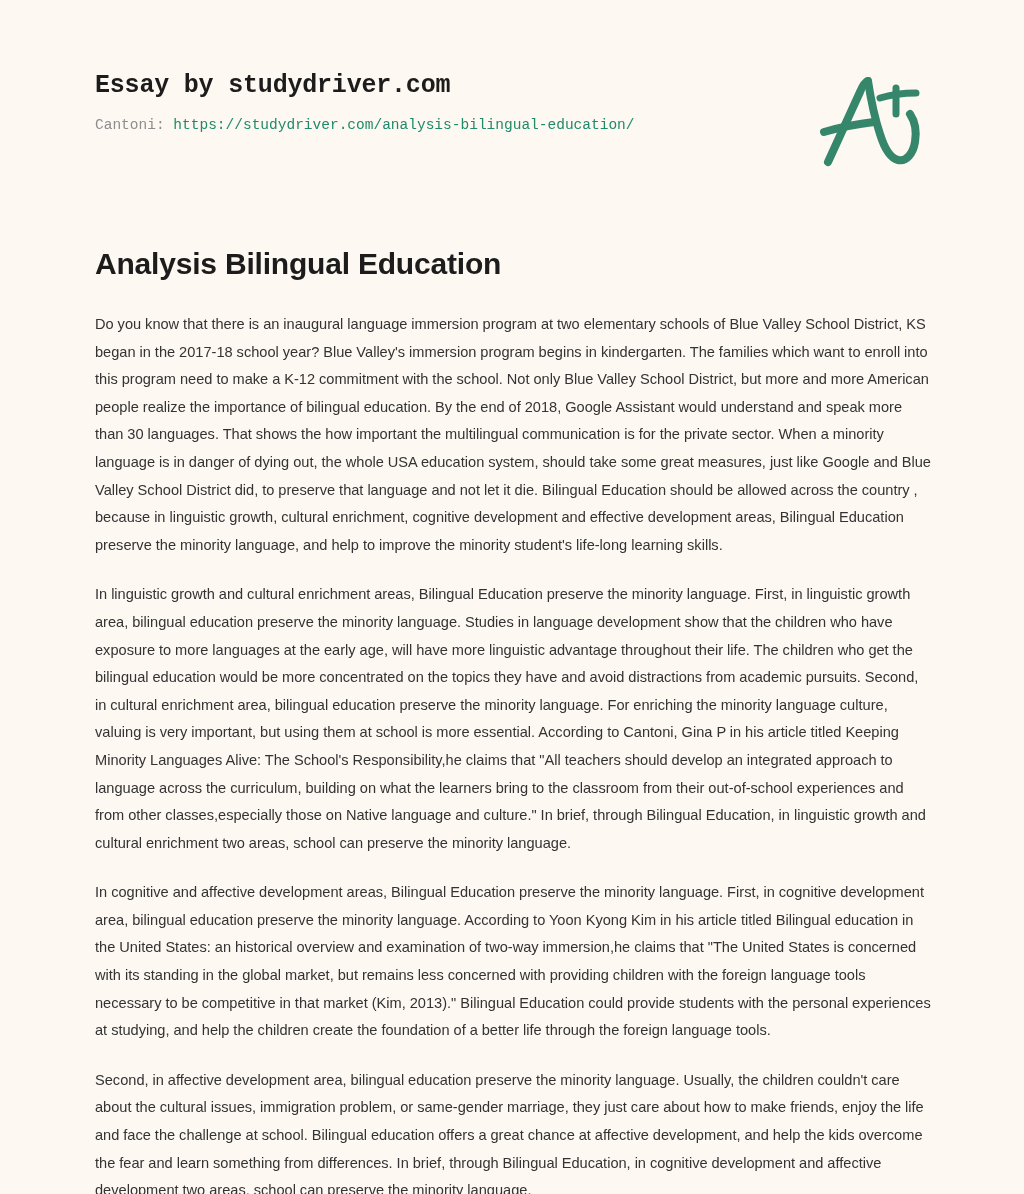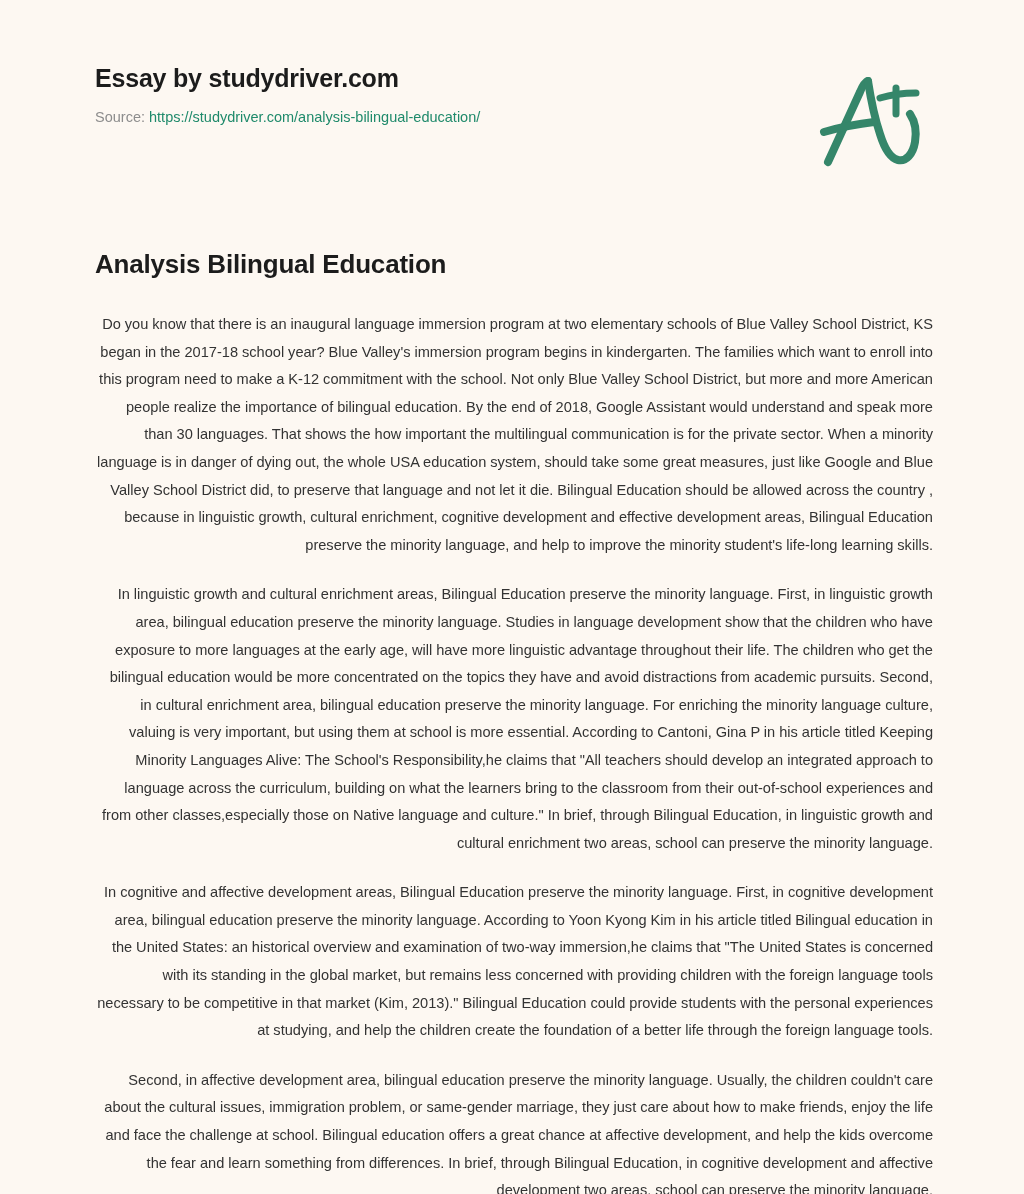--- a/index.html
+++ b/index.html
@@ -28,21 +28,22 @@
     position: absolute;
     left: 0;
     top: 0;
     width: 1024px;
     height: 200px;
   }
 
   .brand-block {
     position: absolute;
     left: 95px;
-    top: 63px;
+    top: 71px;
+    font-family: Liberation Mono, monospace;
   }
 
   .brand-title {
     font-size: 25px;
     font-weight: bold;
     color: #1c1c1c;
     letter-spacing: -0.2px;
     line-height: 30px;
     margin: 0;
     white-space: nowrap;
@@ -82,51 +83,51 @@
   
   .article {
     position: absolute;
     left: 95px;
     top: 248px;
     width: 838px;
   }
 
   .article-title {
     margin: 0 0 31px 0;
-    font-size: 26px;
+    font-size: 30px;
     line-height: 32px;
     font-weight: bold;
     color: #1c1c1c;
     letter-spacing: -0.2px;
   }
 
   .article-body p {
     margin: 0 0 22px 0;
     font-size: 14.6px;
     line-height: 27.6px;
     color: #333333;
-    text-align: right;
+    text-align: left;
     word-spacing: -0.1px;
   }
   .article-body p:last-child {
     margin-bottom: 0;
   }
 </style>
 </head>
 <body>
 
 <div class="page">
 
   <div class="header">
 
     <div class="brand-block">
       <div class="brand-title">Essay by studydriver.com</div>
 
       <div class="source-line">
-        <span class="source-label">Source:</span>
+        <span class="source-label">Cantoni:</span>
         <a class="source-url" href="#">https://studydriver.com/analysis-bilingual-education/</a>
       </div>
     </div>
 
     <div class="logo">
       <svg viewBox="0 0 120 96" xmlns="http://www.w3.org/2000/svg">
         <g fill="none" stroke="#35866a" stroke-linecap="round" stroke-linejoin="round">
 
           <path d="M16 88 C 26 66, 38 40, 48 18 C 50 13, 53 8, 56 7" stroke-width="8"></path>
 

